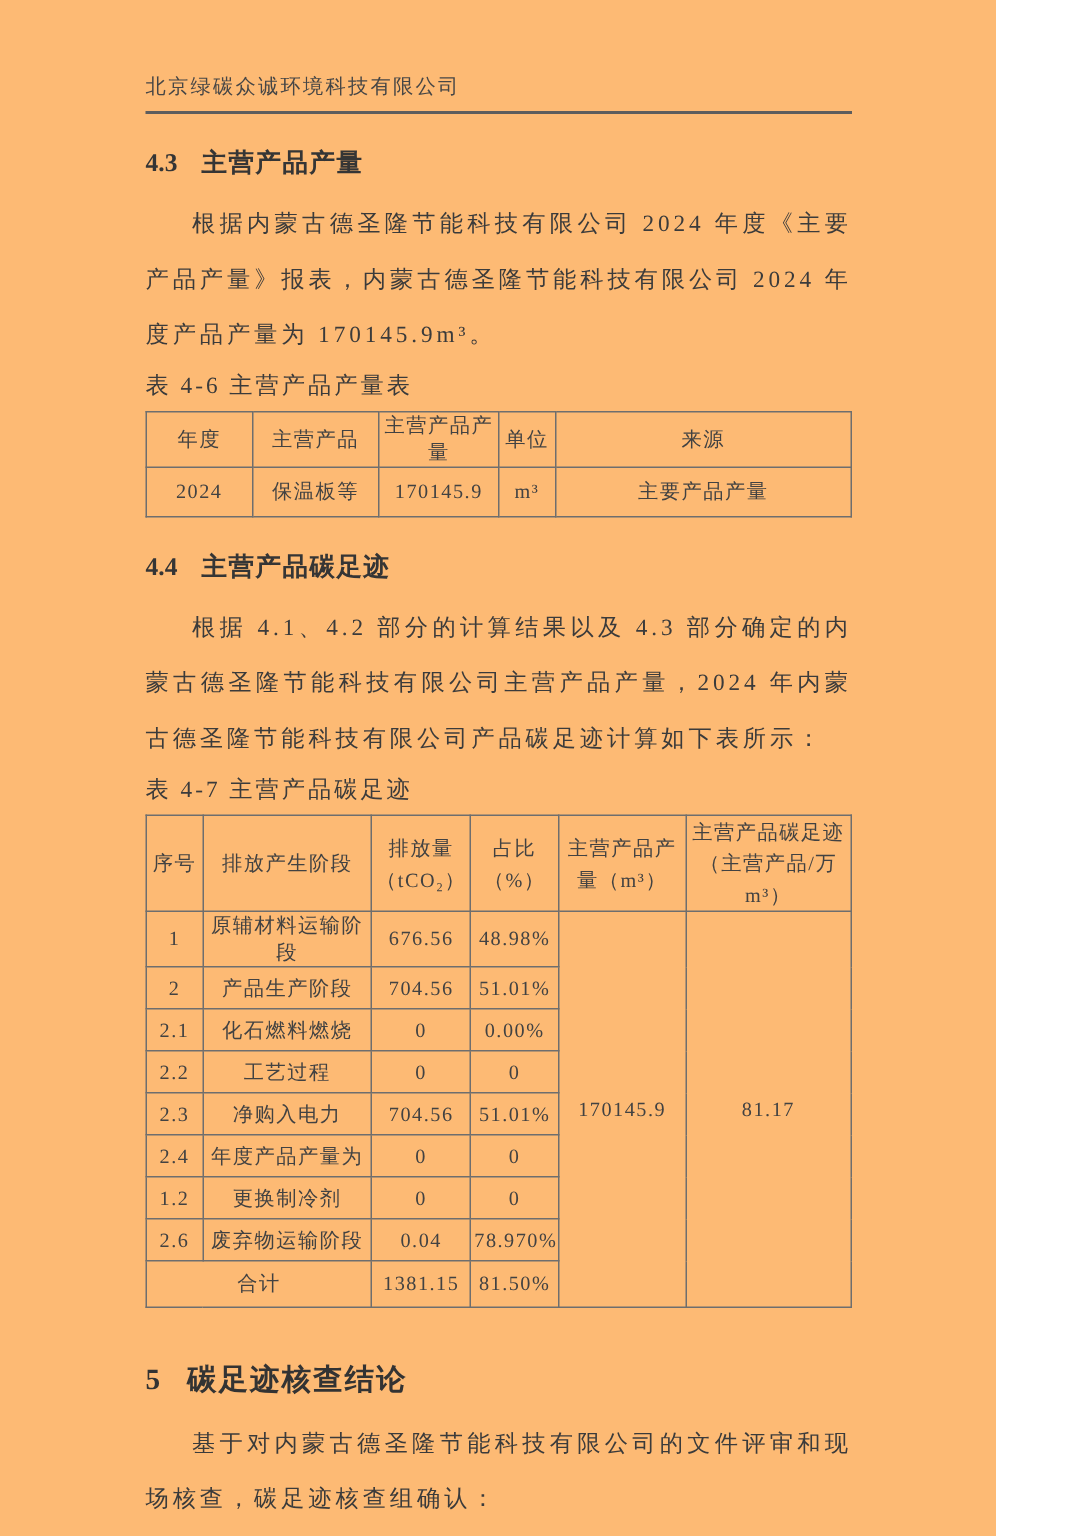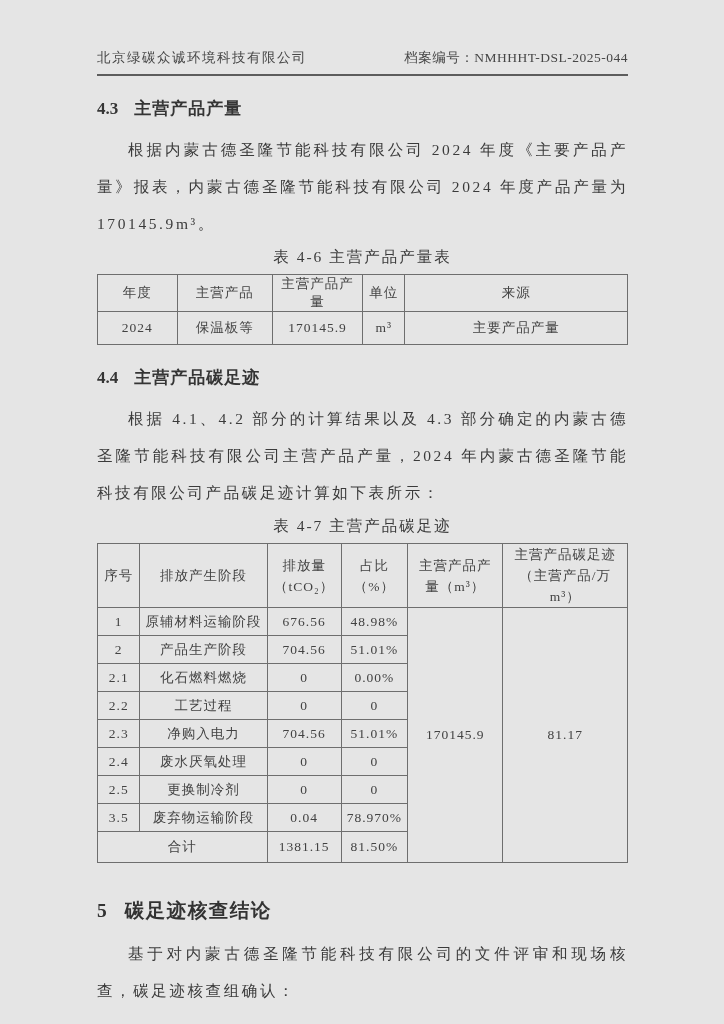--- a/index.html
+++ b/index.html
@@ -1,22 +1,22 @@
 <!DOCTYPE html>
 <html lang="zh"><head>
 <meta charset="utf-8">
 <style>
   * { margin: 0; padding: 0; box-sizing: border-box; }
   html, body { background: #ffffff; }
   body { font-family: "Liberation Serif", "DejaVu Serif", serif; }
   .page {
     position: relative;
-    width: 724px;
+    width: 664px;
     height: 1024px;
-    background: #e5e5e5;
+    background: #fdba74;
     color: #3b3b3b;
     overflow: hidden;
   }
   .content { margin: 0 96px 0 97px; }
 
   
   .doc-header {
     margin: 0 96px 0 97px;
     padding-top: 49px;
     padding-bottom: 7px;
@@ -55,21 +55,20 @@
     line-height: 37px;
     text-indent: 2em;
     text-align: justify;
     letter-spacing: 2.6px;
     color: #3b3b3b;
   }
 
   
   .tbl-caption {
     margin-top: 5px;
-    text-align: center;
     font-size: 15.5px;
     letter-spacing: 2px;
     color: #3b3b3b;
   }
 
   
   table {
     width: 100%;
     border-collapse: collapse;
     table-layout: fixed;
@@ -101,21 +100,20 @@
     letter-spacing: 0;
   }
 </style>
 </head>
 <body>
 
 <div class="page">
 
   <div class="doc-header">
     <span class="company">北京绿碳众诚环境科技有限公司</span>
-    <span class="archive"><span>档案编号：</span><span>NMHHHT-DSL-2025-044</span></span>
   </div>
 
   <div class="content">
 
     <div class="h2">
       <span class="sec-num">4.3</span><span>主营产品产量</span>
     </div>
     <p class="para">根据内蒙古德圣隆节能科技有限公司 2024 年度《主要产品产量》报表，内蒙古德圣隆节能科技有限公司 2024 年度产品产量为 170145.9m³。</p>
 
     <div class="tbl-caption">表 4-6  主营产品产量表</div>
@@ -209,32 +207,32 @@
           <td>0</td>
         </tr>
         <tr>
           <td>2.3</td>
           <td>净购入电力</td>
           <td>704.56</td>
           <td>51.01%</td>
         </tr>
         <tr>
           <td>2.4</td>
-          <td>废水厌氧处理</td>
-          <td>0</td>
-          <td>0</td>
-        </tr>
-        <tr>
-          <td>2.5</td>
+          <td>年度产品产量为</td>
+          <td>0</td>
+          <td>0</td>
+        </tr>
+        <tr>
+          <td>1.2</td>
           <td>更换制冷剂</td>
           <td>0</td>
           <td>0</td>
         </tr>
         <tr>
-          <td>3.5</td>
+          <td>2.6</td>
           <td>废弃物运输阶段</td>
           <td>0.04</td>
           <td>78.970%</td>
         </tr>
         <tr>
           <td colspan="2" class="total-cell">合计</td>
           <td class="total-cell">1381.15</td>
           <td class="total-cell">81.50%</td>
         </tr>
       </tbody>

